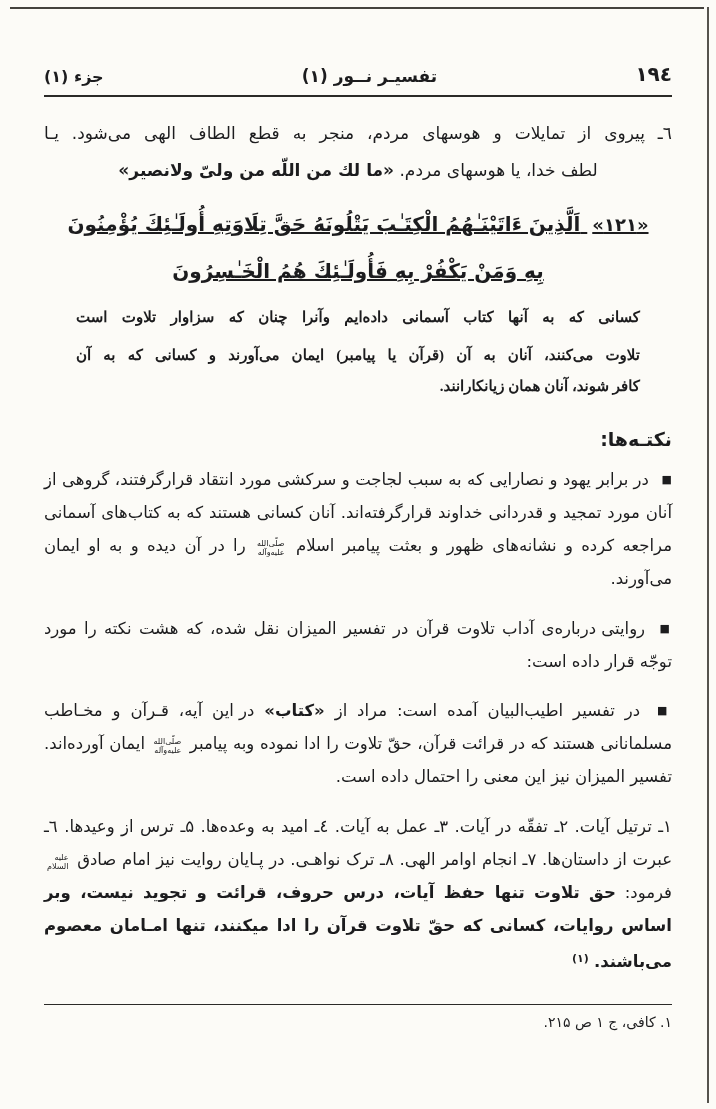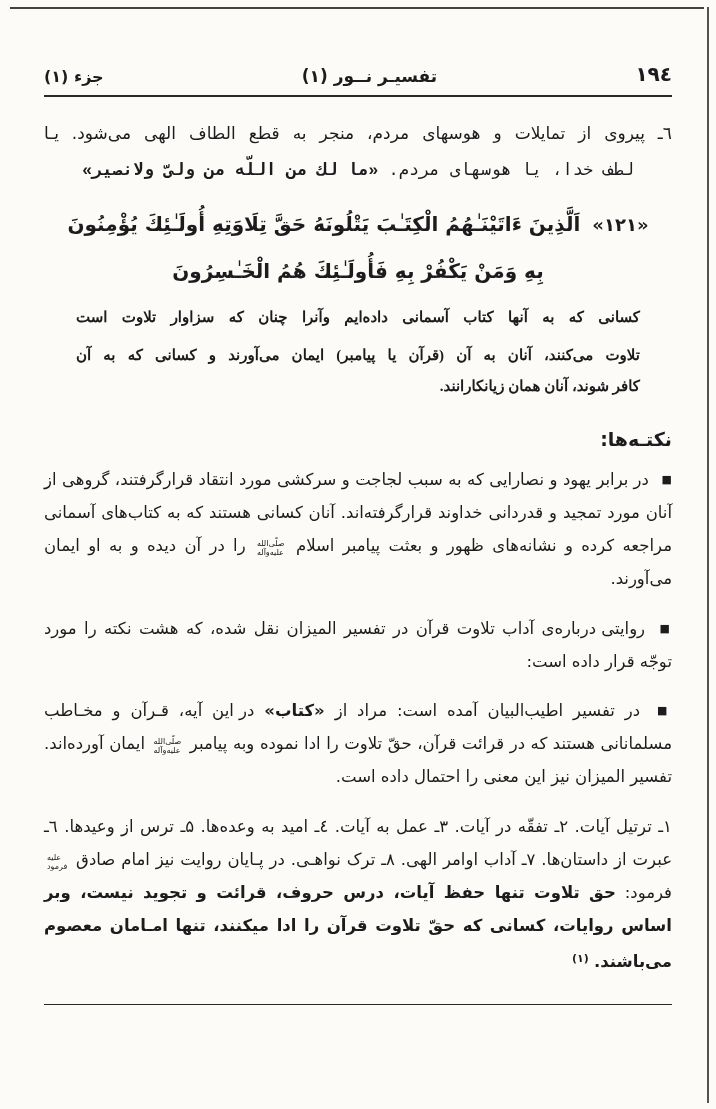--- a/index.html
+++ b/index.html
@@ -30,45 +30,45 @@
     display: flex; justify-content: space-between; align-items: flex-end;
     font-weight: bold; font-size: 17px;
     border-bottom: 2px solid #2b2a28; padding-bottom: 9px;
   }
   .page-number { font-size: 20px; }
   .book-title  { font-size: 17px; letter-spacing: 1px; }
   .juz-label   { font-size: 16px; }
 
   .intro { margin-top: 18px; font-size: 17px; line-height: 37px; }
   .stretch { text-align: justify; text-align-last: justify; margin-top: 7px; }
-  .intro-line2 { text-align: center; font-family: Liberation Mono, monospace; }
+  .intro-line2 { text-align: center; }
   .bold { font-weight: bold; }
 
   .verse {
     margin-top: 12px; text-align: center;
-    font-weight: bold; font-size: 20px; line-height: 47px;
+    font-weight: bold; font-size: 20px; line-height: 47px; text-decoration: underline;
   }
   .verse-number { font-size: 18px; margin-left: 5px; }
 
   .translation {
     margin-top: 6px; padding: 0 32px;
     font-weight: bold; font-size: 15px; line-height: 31px; font-family: Liberation Serif, serif;
   }
   .tr-line.last { text-align: right; text-align-last: right; }
 
   .notes-heading { margin: 26px 0 0 0; font-size: 19px; font-weight: bold; }
 
   .note, .hadith {
     margin-top: 13px; font-size: 16.5px; line-height: 33px;
     text-align: justify;
   }
   .bullet { font-size: 11px; vertical-align: 2px; margin-left: 7px; }
   .hon {
     display: inline-block; white-space: pre-line;
-    font-size: 8px; line-height: 9px; text-align: left;
+    font-size: 8px; line-height: 9px; text-align: right;
     vertical-align: -4px; font-weight: 400; margin: 0 3px;
   }
   .quote-bold { font-weight: bold; }
   .ref { font-weight: bold; font-size: 11px; vertical-align: 5px; }
 
   .footnote-rule { margin-top: 26px; height: 1px; background: #2b2a28; }
   .footnote { margin-top: 9px; font-size: 14px; }
 </style>
 </head>
 <body>
@@ -126,24 +126,25 @@
       <span class="bullet">■</span>
       <span>در تفسیر اطیب‌البیان آمده است: مراد از </span>
       <span class="bold">«کتاب»</span>
       <span> در این آیه، قـرآن و مخـاطب مسلمانانی هستند که در قرائت قرآن، حقّ تلاوت را ادا نموده وبه پیامبر </span>
       <span class="hon">صلّی‌الله
 علیه‌وآله</span>
       <span> ایمان آورده‌اند. تفسیر المیزان نیز این معنی را احتمال داده است.</span>
     </p>
 
     <p class="hadith">
-      <span>۱ـ ترتیل آیات. ۲ـ تفقّه در آیات. ۳ـ عمل به آیات. ٤ـ امید به وعده‌ها. ۵ـ ترس از وعیدها. ٦ـ عبرت از داستان‌ها. ۷ـ آداب اوامر الهی. ۸ـ ترک نواهـی. در پـایان روایت نیز امام صادق </span>
+      <span>۱ـ ترتیل آیات. ۲ـ تفقّه در آیات. ۳ـ عمل به آیات. ٤ـ امید به وعده‌ها. ۵ـ ترس از وعیدها. ٦ـ عبرت از داستان‌ها. ۷ـ انجام اوامر الهی. ۸ـ ترک نواهـی. در پـایان روایت نیز امام صادق </span>
       <span class="hon">علیه
-فرمود</span>
+السلام</span>
       <span> فرمود: </span>
       <span class="quote-bold">حق تلاوت تنها حفظ آیات، درس حروف، قرائت و تجوید نیست، وبر اساس روایات، کسانی که حقّ تلاوت قرآن را ادا میکنند، تنها امـامان معصوم می‌باشند.</span>
       <span class="ref">(۱)</span>
     </p>
 
     <div class="footnote-rule"></div>
+    <div class="footnote">۱. کافی، ج ۱ ص ۲۱۵.</div>
 
   </div>
 </div>
 
 </body></html>

